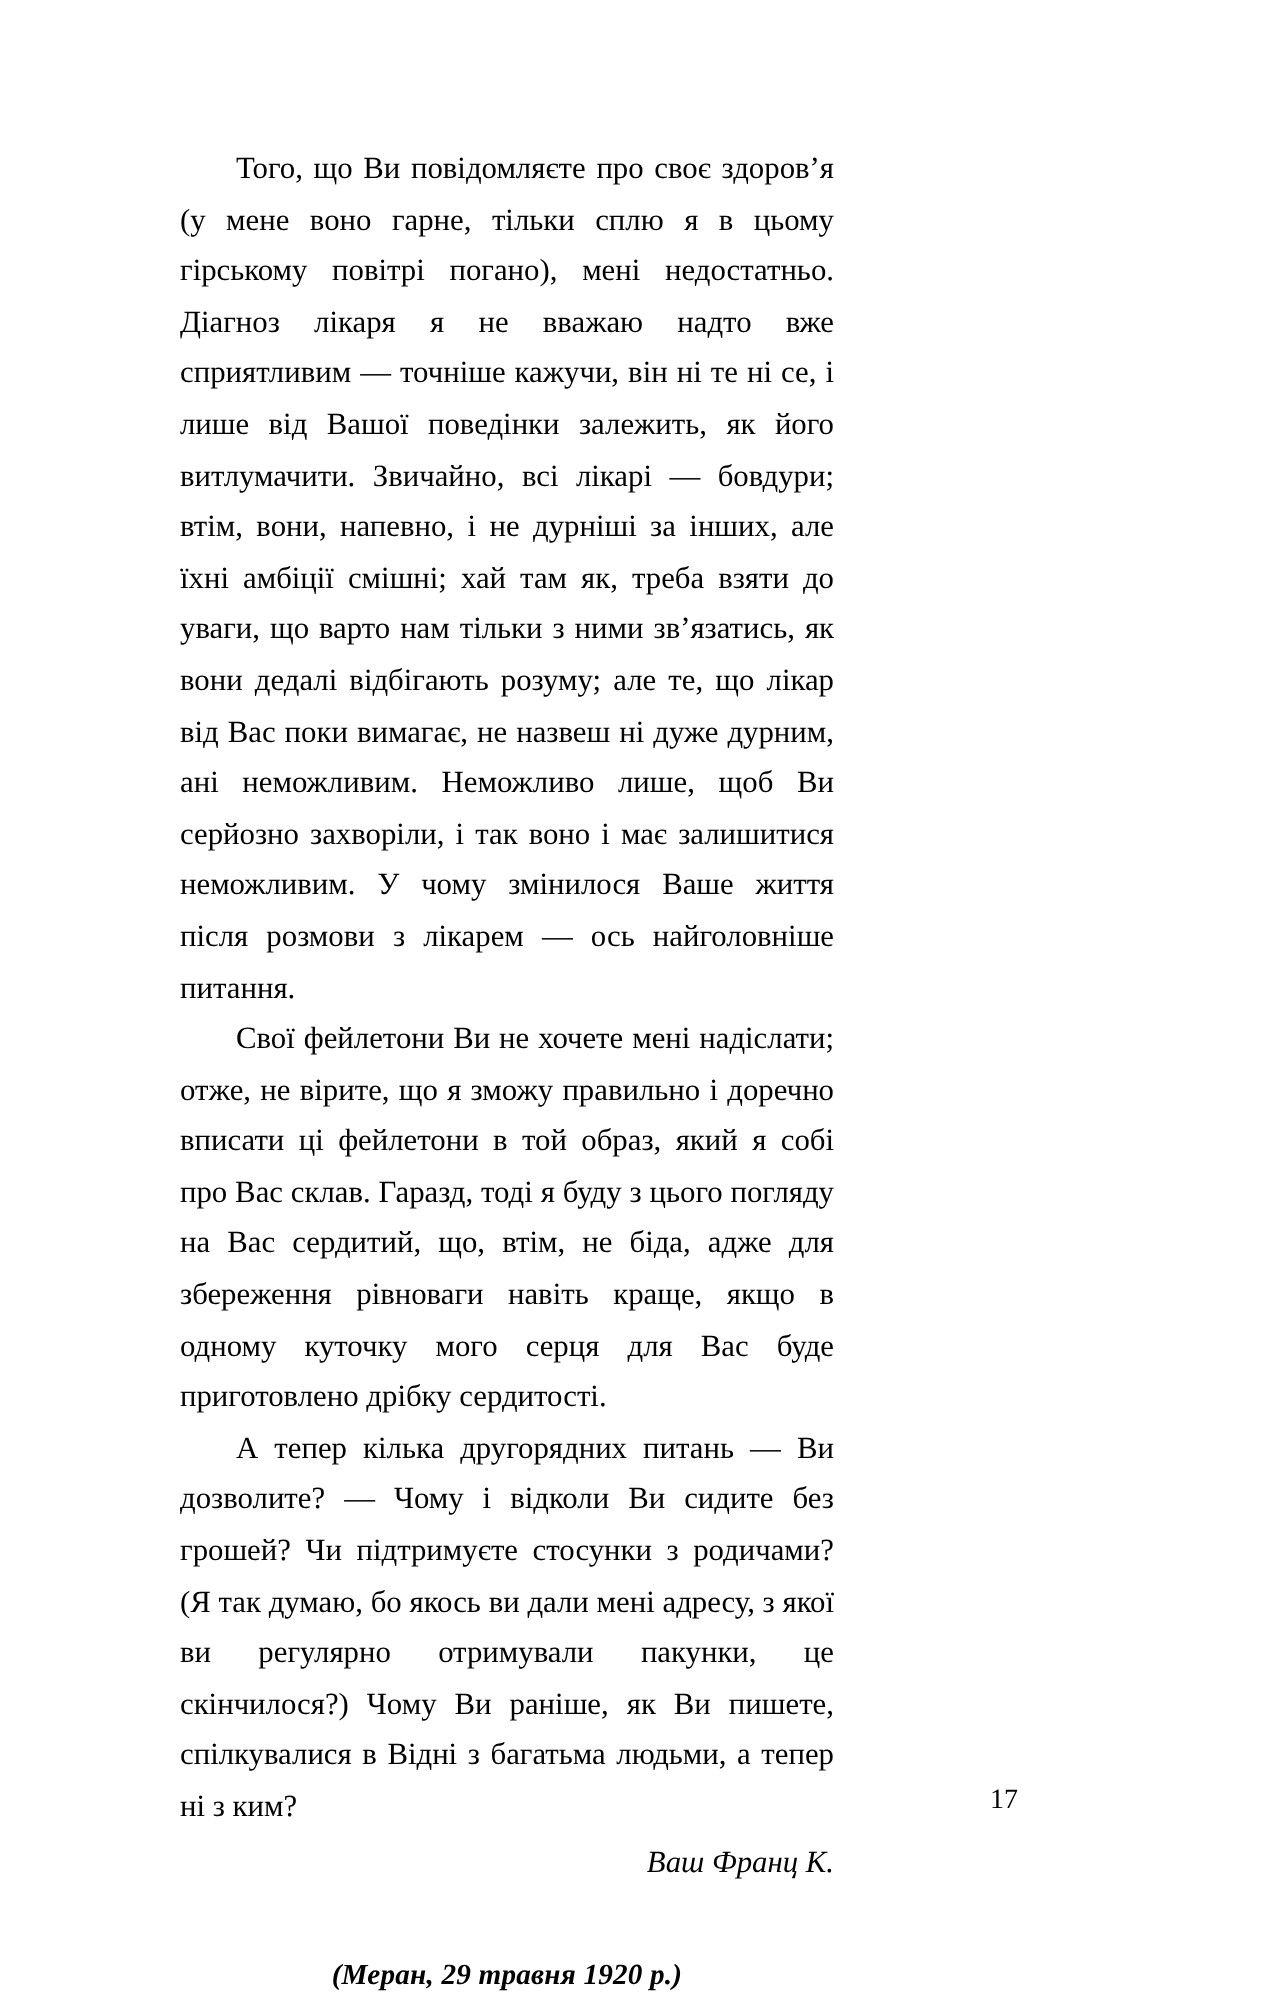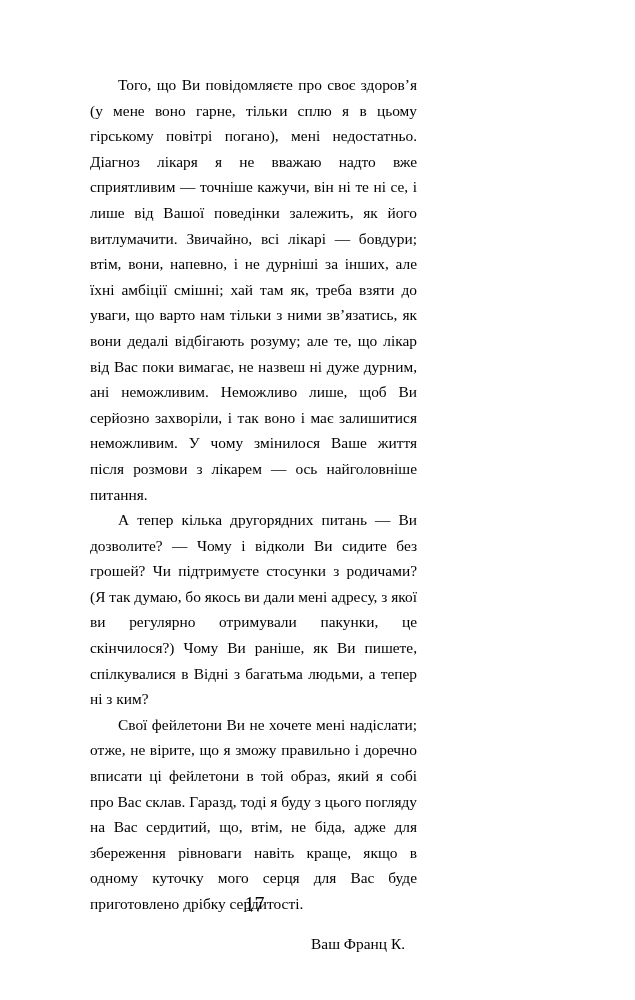--- a/index.html
+++ b/index.html
@@ -29,54 +29,55 @@
     line-height: 25.6px;
     text-align: justify;
     text-justify: inter-word;
     hyphens: manual;
   }
   p.para {
     margin: 0;
     text-indent: 28px;
   }
   .signature {
-    margin: 12px;
+    margin: 0;
     text-align: right;
+    font-style: italic;
     font-size: 15.4px;
     line-height: 25.6px;
     padding-top: 2px;
   }
   .section-heading {
     margin: 0;
     text-align: center;
     font-weight: bold;
     font-style: italic;
     font-size: 14.6px;
     padding-top: 36px;
     padding-bottom: 14px;
     letter-spacing: 0.1px;
   }
   .folio {
     position: absolute;
     left: 0;
     right: 0;
     top: 893px;
-    text-align: center;
-    font-size: 20px;
+    text-align: right;
+    font-size: 14px;
   }
 </style>
 </head>
 <body>
 
 <div class="page">
 
   <div class="body-text">
     <p class="para">Того, що Ви повідомляєте про своє здоров’я (у мене воно гарне, тільки сплю я в цьому гірському повітрі погано), мені недостатньо. Діагноз лікаря я не вважаю надто вже сприятливим — точніше кажучи, він ні те ні се, і лише від Вашої поведінки залежить, як його витлумачити. Звичайно, всі лікарі — бовдури; втім, вони, напевно, і не дурніші за інших, але їхні амбіції смішні; хай там як, треба взяти до уваги, що варто нам тільки з ними зв’язатись, як вони дедалі відбігають розуму; але те, що лікар від Вас поки вимагає, не назвеш ні дуже дурним, ані неможливим. Неможливо лише, щоб Ви серйозно захворіли, і так воно і має залишитися неможливим. У чому змінилося Ваше життя після розмови з лікарем — ось найголовніше питання.</p>
+    <p class="para">Свої фейлетони Ви не хочете мені надіслати; отже, не вірите, що я зможу правильно і доречно вписати ці фейлетони в той образ, який я собі про Вас склав. Гаразд, тоді я буду з цього погляду на Вас сердитий, що, втім, не біда, адже для збереження рівноваги навіть краще, якщо в одному куточку мого серця для Вас буде приготовлено дрібку сердитості.</p>
     <p class="para">А тепер кілька другорядних питань — Ви дозволите? — Чому і відколи Ви сидите без грошей? Чи підтримуєте стосунки з родичами? (Я так думаю, бо якось ви дали мені адресу, з якої ви регулярно отримували пакунки, це скінчилося?) Чому Ви раніше, як Ви пишете, спілкувалися в Відні з багатьма людьми, а тепер ні з ким?</p>
-    <p class="para">Свої фейлетони Ви не хочете мені надіслати; отже, не вірите, що я зможу правильно і доречно вписати ці фейлетони в той образ, який я собі про Вас склав. Гаразд, тоді я буду з цього погляду на Вас сердитий, що, втім, не біда, адже для збереження рівноваги навіть краще, якщо в одному куточку мого серця для Вас буде приготовлено дрібку сердитості.</p>
     <p class="signature">Ваш Франц К.</p>
   </div>
 
   <h2 class="section-heading">(Меран, 29 травня 1920 р.)</h2>
 
   <div class="body-text">
     <p class="para">Звідки пані Мілено,</p>
   </div>
 
   <div class="folio">17</div>

